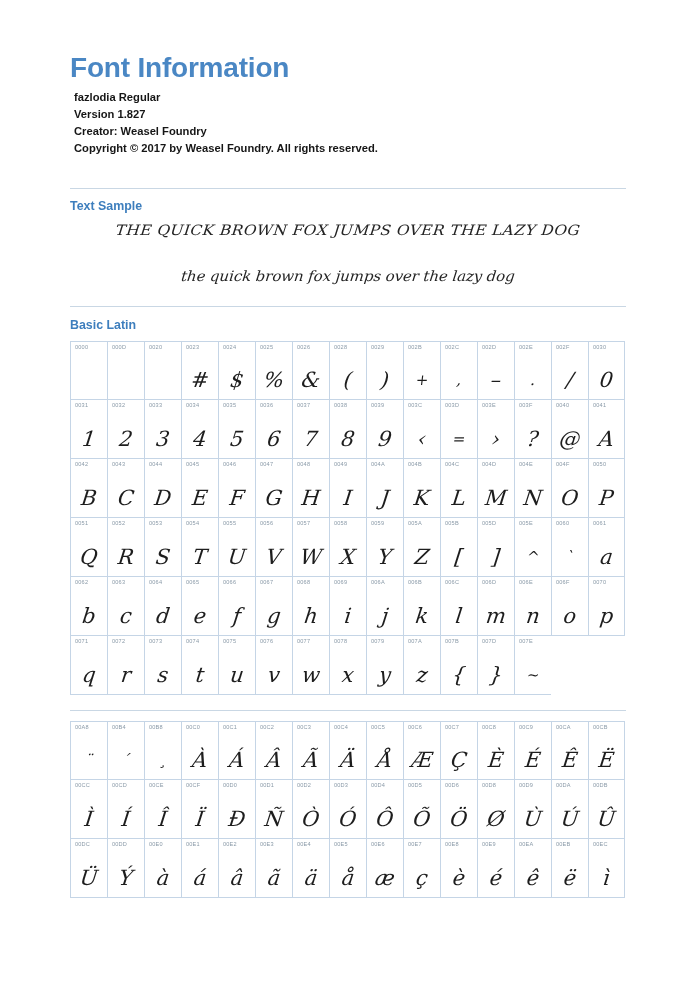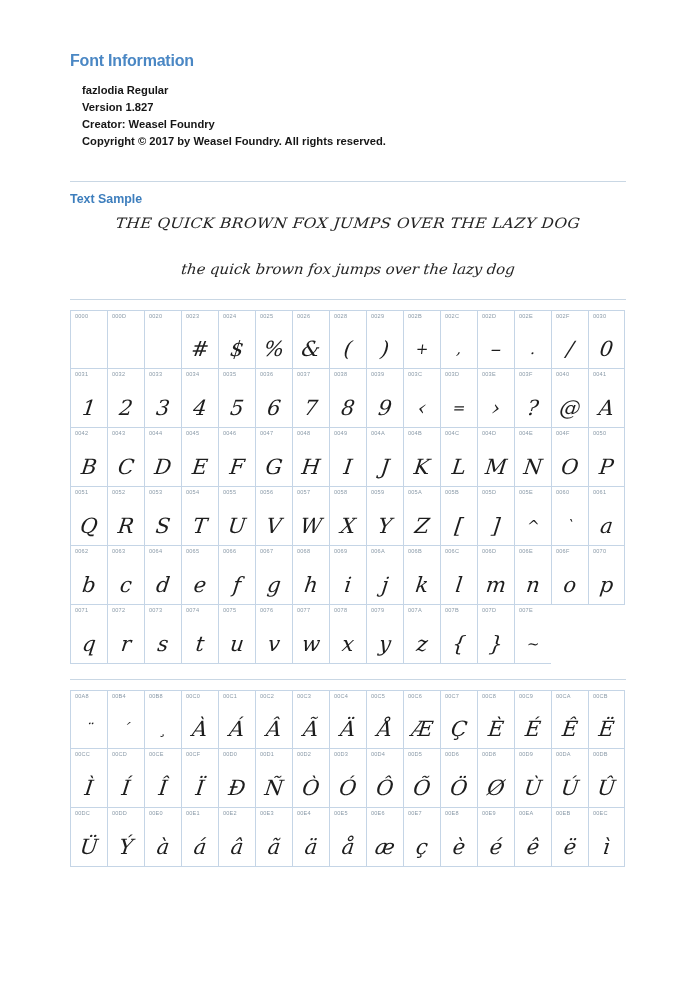--- a/index.html
+++ b/index.html
@@ -23,29 +23,29 @@
   }
   .content {
     position: absolute;
     left: 70px;
     top: 52px;
     width: 556px;
   }
 
   
   .doc-title {
-    font-size: 16px;
+    font-size: 28px;
     font-weight: bold;
     color: #4a87c4;
     letter-spacing: -0.2px;
     margin: 0 0 5px 0;
     line-height: 1.15;
   }
   .meta-list {
-    margin: 12px;
+    margin: 4px;
     padding: 0;
     list-style: none;
   }
   .meta-list li {
     font-size: 11.2px;
     font-weight: bold;
     line-height: 17px;
     color: #161616;
     white-space: nowrap;
   }
@@ -176,20 +176,21 @@
       <div class="rule"></div>
       <h2 class="section-head">Text Sample</h2>
       <div class="sample-block">
         <div class="sample-line sample-upper">THE QUICK BROWN FOX JUMPS OVER THE LAZY DOG</div>
         <div class="sample-line sample-lower">the quick brown fox jumps over the lazy dog</div>
       </div>
     </div>
 
     <div class="sec-basic">
       <div class="rule"></div>
+      <h2 class="section-head">Basic Latin</h2>
       <div class="grid" id="grid-basic-latin">
           <div class="grid-row">
             <div class="cell">
               <span class="code">0000</span>
               <span class="glyph"></span>
             </div>
             <div class="cell">
               <span class="code">000D</span>
               <span class="glyph"></span>
             </div>

